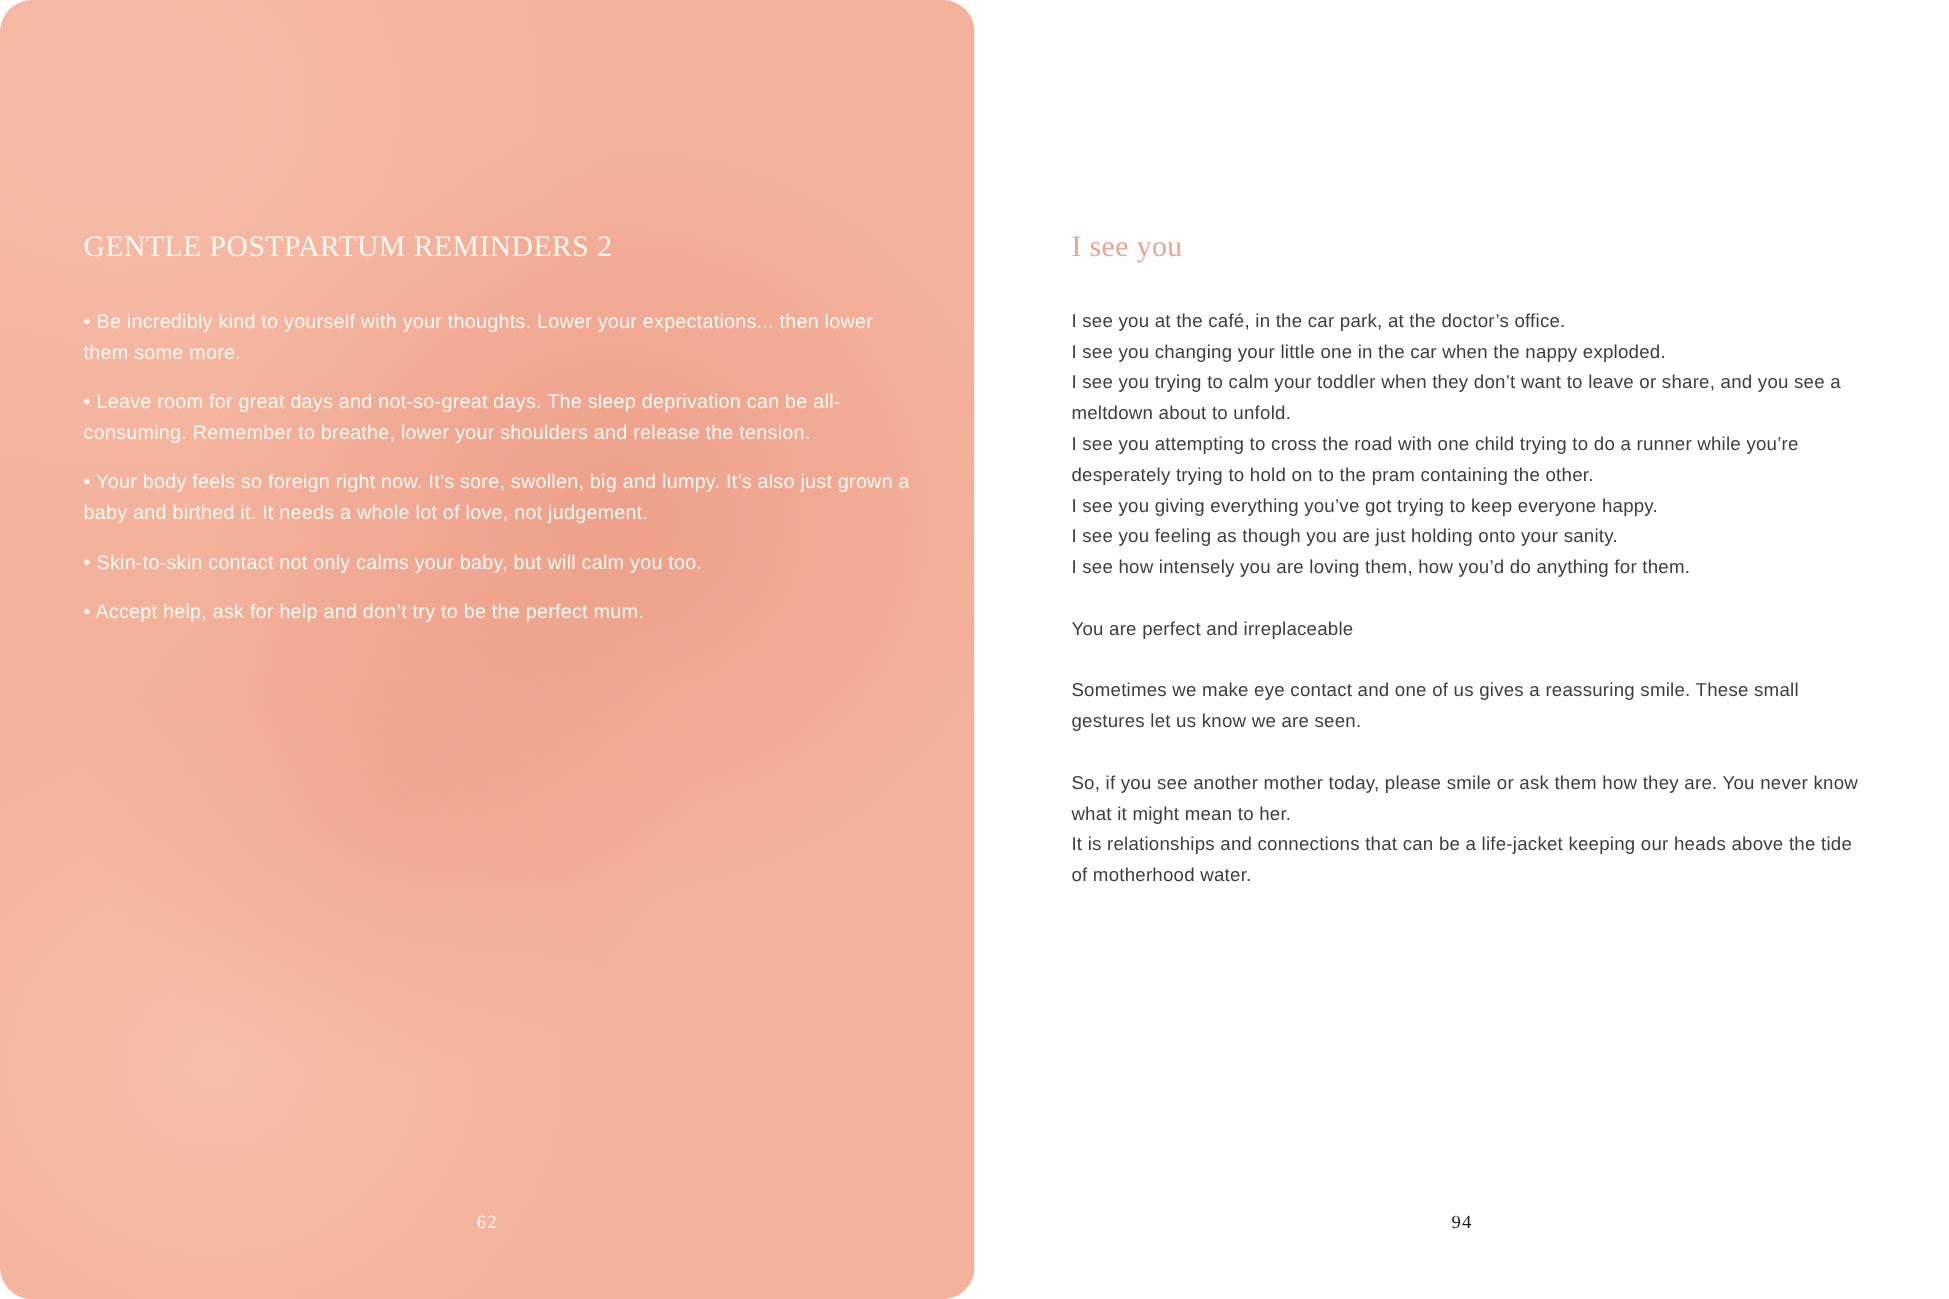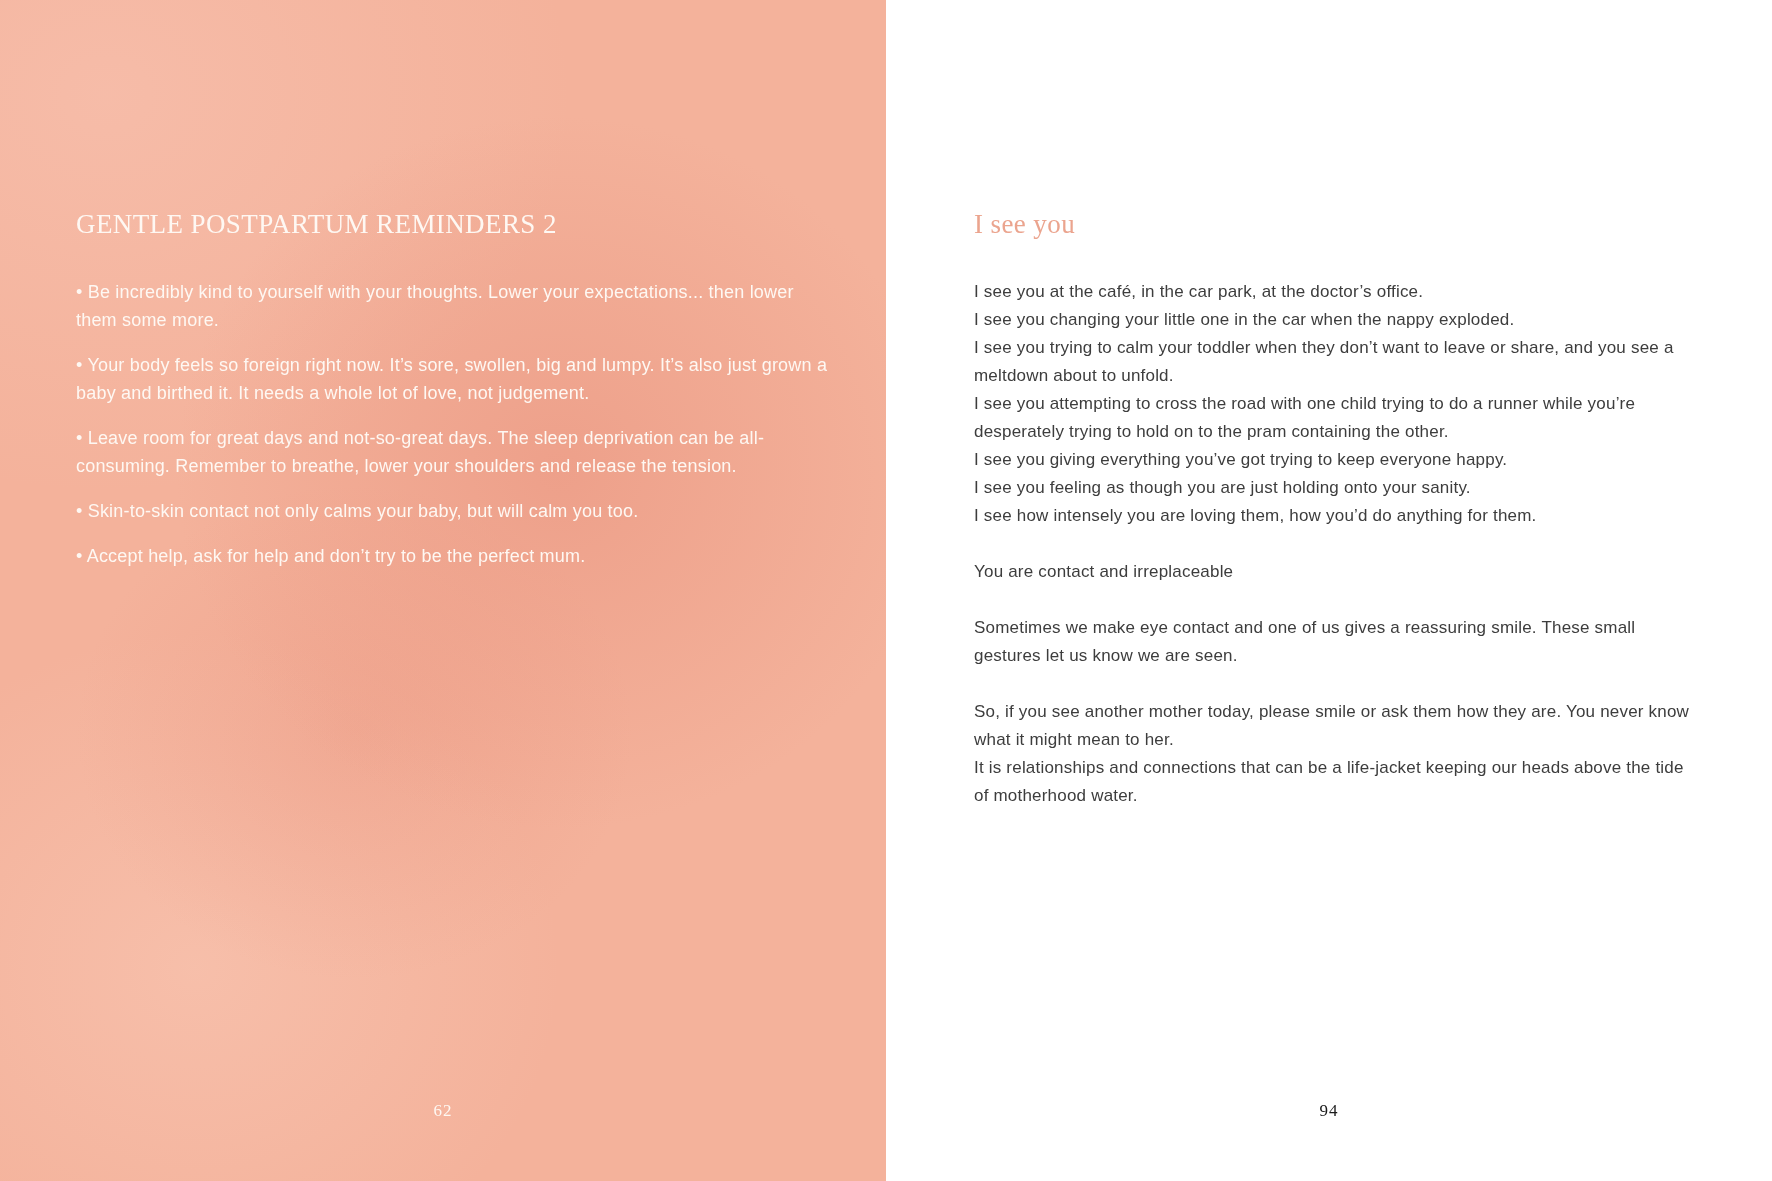--- a/index.html
+++ b/index.html
@@ -32,20 +32,21 @@
     flex: 0 0 886px;
   }
   .page.left {
     background:
       radial-gradient(60% 42% at 63% 40%, rgba(231,142,121,0.50), rgba(231,142,121,0) 72%),
       radial-gradient(45% 30% at 40% 62%, rgba(231,142,121,0.30), rgba(231,142,121,0) 70%),
       radial-gradient(55% 38% at 22% 82%, rgba(249,201,182,0.55), rgba(249,201,182,0) 75%),
       radial-gradient(70% 45% at 12% 8%, rgba(248,196,179,0.55), rgba(248,196,179,0) 75%),
       var(--peach-page-bg);
     color: var(--left-text);
+    border-radius: 29px;
   }
   .page.right {
     background: #ffffff;
     color: var(--body-text);
   }
   .left .content {
     padding: 206px 55px 0 76px;
   }
   .right .content {
     padding: 206px 82px 0 88px;
@@ -97,23 +98,23 @@
 
 <div class="spread">
 
   <section class="page left">
     <div class="content">
       <h1 class="page-heading">GENTLE POSTPARTUM REMINDERS 2</h1>
       <div class="bullets">
 
           <p class="bullet">• Be incredibly kind to yourself with your thoughts. Lower your expectations... then lower them some more.</p>
 
+          <p class="bullet">• Leave room for great days and not-so-great days. The sleep deprivation can be all-consuming. Remember to breathe, lower your shoulders and release the tension.</p>
+
           <p class="bullet">• Your body feels so foreign right now. It’s sore, swollen, big and lumpy. It’s also just grown a baby and birthed it. It needs a whole lot of love, not judgement.</p>
-
-          <p class="bullet">• Leave room for great days and not-so-great days. The sleep deprivation can be all-consuming. Remember to breathe, lower your shoulders and release the tension.</p>
 
 
           <p class="bullet">• Skin-to-skin contact not only calms your baby, but will calm you too.</p>
 
           <p class="bullet">• Accept help, ask for help and don’t try to be the perfect mum.</p>
         </div>
     </div>
     <div class="pagenum">62</div>
   </section>
 
@@ -131,21 +132,21 @@
 
           <p class="line">I see you attempting to cross the road with one child trying to do a runner while you’re desperately trying to hold on to the pram containing the other.</p>
 
           <p class="line">I see you giving everything you’ve got trying to keep everyone happy.</p>
 
           <p class="line">I see you feeling as though you are just holding onto your sanity.</p>
 
           <p class="line">I see how intensely you are loving them, how you’d do anything for them.</p>
         </div>
 
-      <p class="para-text">You are contact and irreplaceable</p>
+      <p class="para-text">You are perfect and irreplaceable</p>
 
       <p class="para-text">Sometimes we make eye contact and one of us gives a reassuring smile. These small gestures let us know we are seen.</p>
 
       <div class="para">
 
           <p class="line">So, if you see another mother today, please smile or ask them how they are. You never know what it might mean to her.</p>
 
           <p class="line">It is relationships and connections that can be a life-jacket keeping our heads above the tide of motherhood water.</p>
         </div>
     </div>

